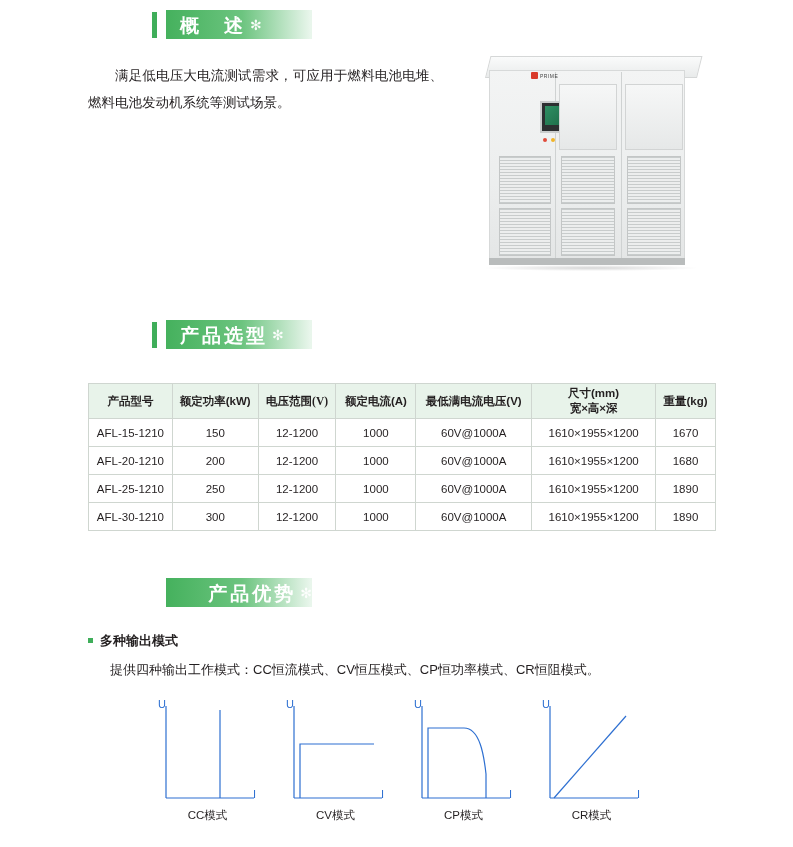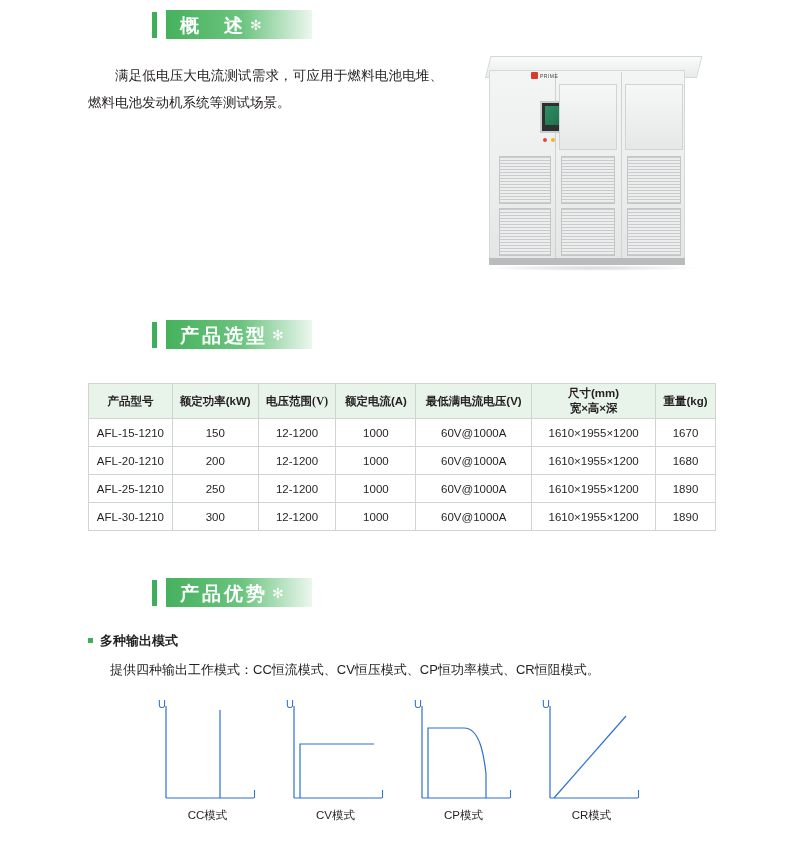--- a/index.html
+++ b/index.html
@@ -169,21 +169,21 @@
     padding: 2px 3px;
     font-size: 11.5px;
   }
   table.spec tbody td {
     height: 28px;
     background: #ffffff;
     font-size: 11.5px;
   }
 
   
-  #adv-head { top: 578px; }
+  #adv-head { top: 578px; justify-content: flex-end; }
   .adv-sub {
     position: absolute;
     left: 88px; top: 632px;
     font-size: 13px;
     font-weight: bold;
     color: #231f20;
   }
   .adv-sub .sq {
     display: inline-block;
     width: 5px; height: 5px;

